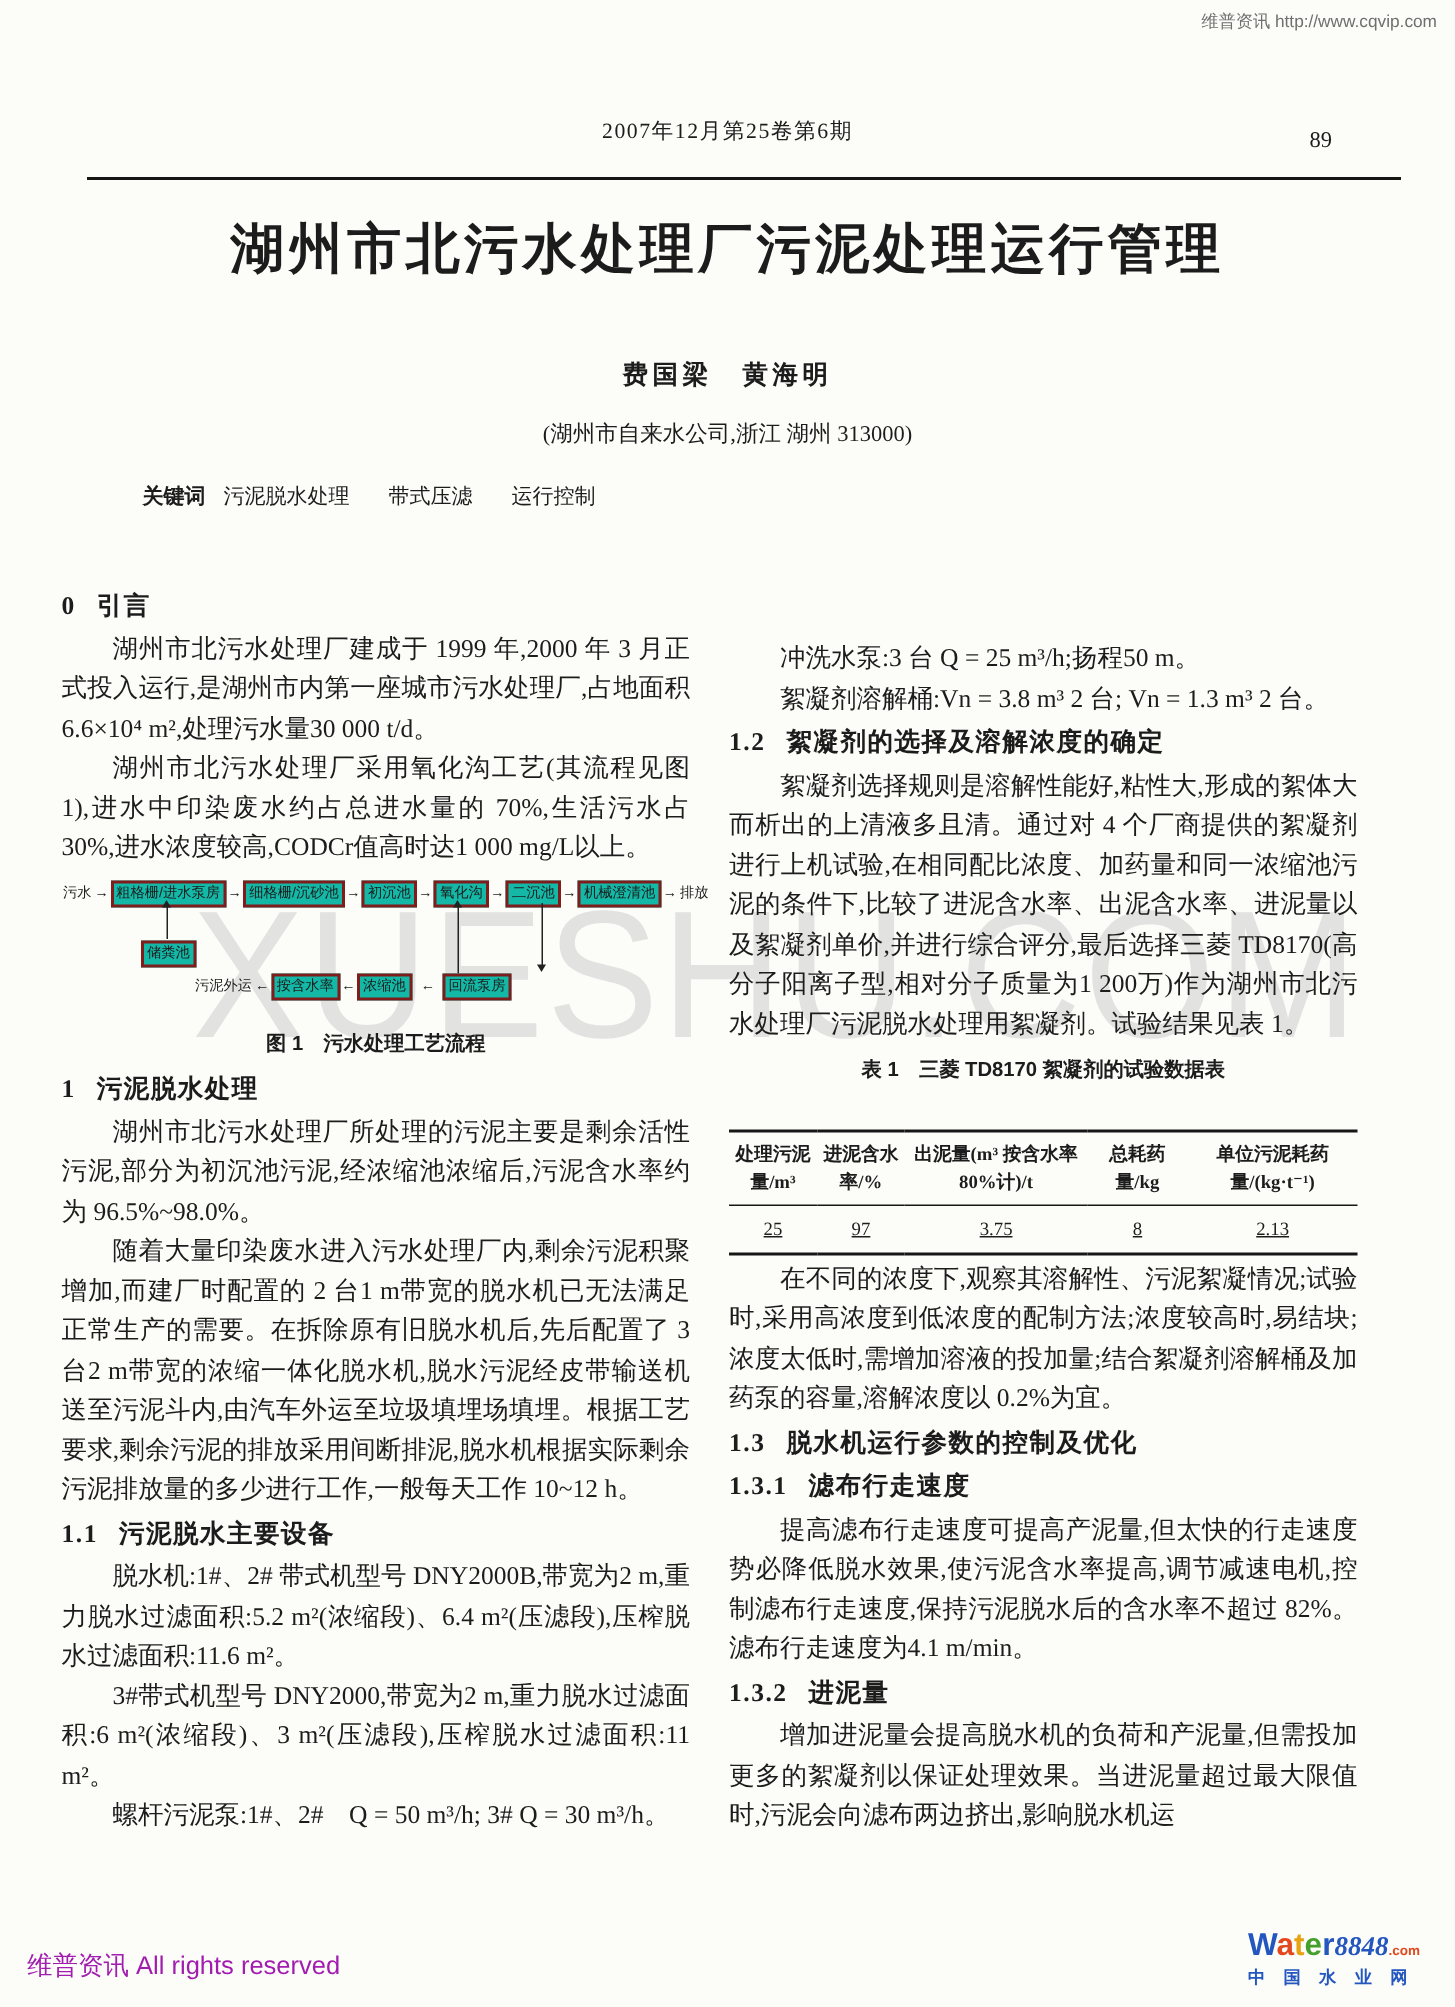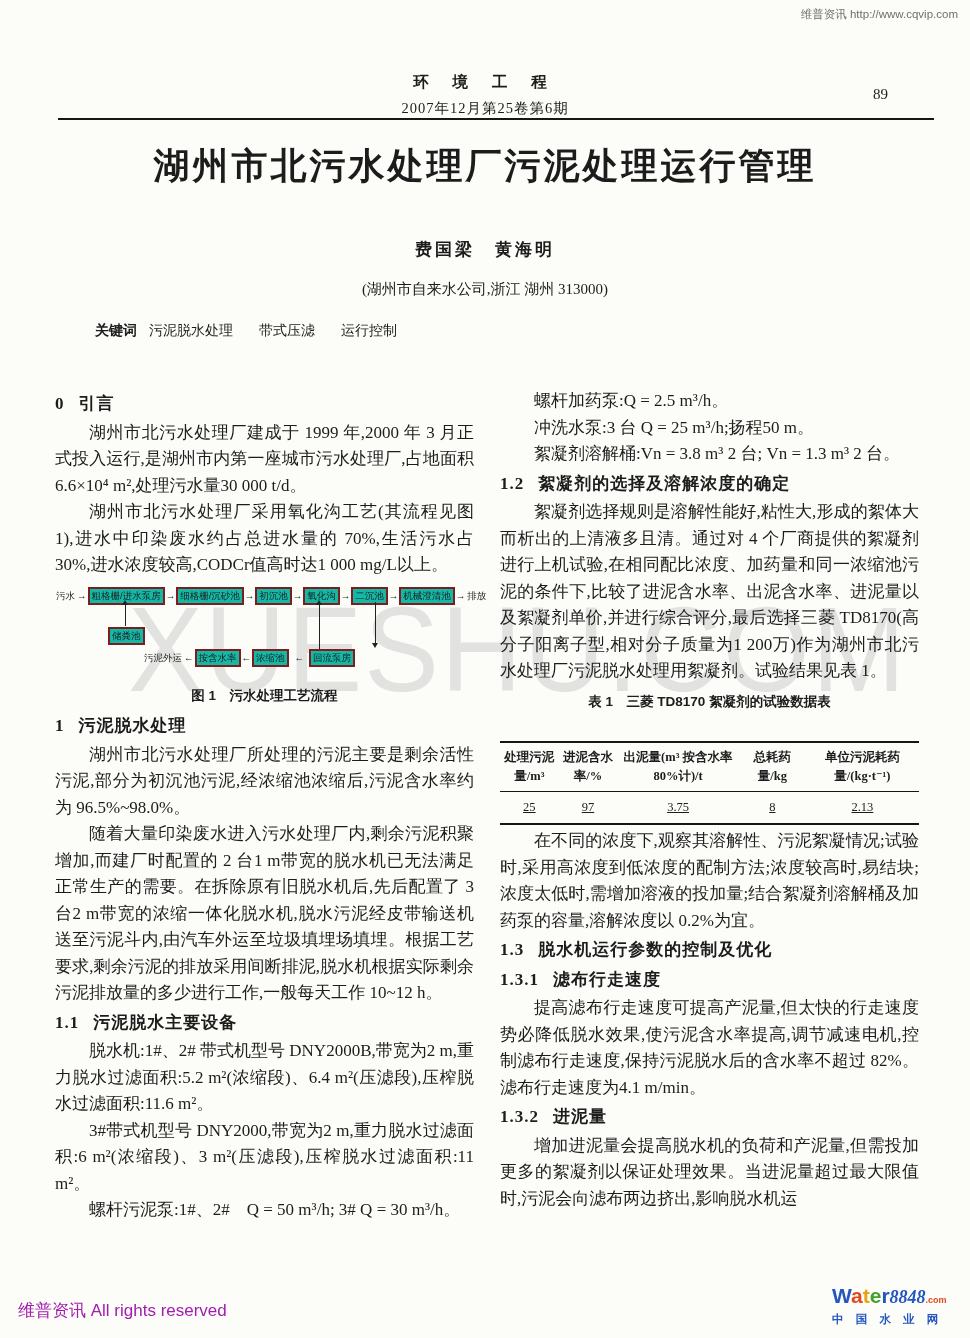--- a/index.html
+++ b/index.html
@@ -22,21 +22,21 @@
     font-size:36px;font-weight:900;letter-spacing:3px;}
   .authors{position:absolute;top:238px;left:0;width:100%;text-align:center;
     font-size:17px;font-weight:bold;letter-spacing:3px;}
   .affil{position:absolute;top:280px;left:0;width:100%;text-align:center;font-size:15px;}
   
   .abstract{position:absolute;top:316px;left:95px;right:82px;font-size:14px;line-height:27px;text-align:justify;}
   .abstract b{font-family:"Liberation Sans",sans-serif;font-weight:bold;margin-right:12px;}
   .kw-line{margin-top:1px;}
   .kw-line .kw{margin-right:26px;}
   
-  .columns{position:absolute;top:388px;left:55px;width:864px;display:flex;gap:26px;z-index:1;}
+  .columns{position:absolute;top:388px;left:41px;width:864px;display:flex;gap:26px;z-index:1;align-items:flex-end;}
   .col{width:419px;font-size:17px;line-height:26.5px;text-align:justify;}
   .col p{margin:0;text-indent:2em;}
   .sec-h{font-weight:bold;margin:3px 0 2px 0;font-size:17px;letter-spacing:1px;}
   .sec-h .no{margin-right:14px;}
   
   .figure{margin:6px 0 4px 0;}
   .diagram{position:relative;width:420px;height:92px;
     font-family:"Liberation Sans","DejaVu Sans",sans-serif;font-size:9.5px;line-height:12px;}
   .flow-row1{position:absolute;top:2px;left:0;display:flex;align-items:center;white-space:nowrap;}
   .flow-row2{position:absolute;top:64px;left:88px;display:flex;align-items:center;white-space:nowrap;}
@@ -81,21 +81,20 @@
   .logo-com{font-size:9px;font-weight:bold;}
   .logo-sub{font-size:11.5px;font-weight:bold;letter-spacing:4.5px;margin-top:1px;}
 </style>
 </head>
 <body>
 
 <div class="watermark" style="color: rgb(205, 205, 205);">XUESHU.COM</div>
 
 <div class="vip-note">维普资讯 http://www.cqvip.com</div>
 <div class="journal-block">
-  <div class="journal-name">环 境 工 程</div>
   <div class="journal-issue">2007年12月第25卷第6期</div>
 </div>
 <div class="page-num">89</div>
 <div class="head-rule"></div>
 
 <div class="art-title">湖州市北污水处理厂污泥处理运行管理</div>
 <div class="authors">费国梁　黄海明</div>
 <div class="affil">(湖州市自来水公司,浙江 湖州 313000)</div>
 
 <div class="abstract">
@@ -163,21 +162,20 @@
 
     <div class="sec-h">
       <span class="no">1.1</span><span>污泥脱水主要设备</span>
     </div>
     <p>脱水机:1#、2# 带式机型号 DNY2000B,带宽为2 m,重力脱水过滤面积:5.2 m²(浓缩段)、6.4 m²(压滤段),压榨脱水过滤面积:11.6 m²。</p>
     <p>3#带式机型号 DNY2000,带宽为2 m,重力脱水过滤面积:6 m²(浓缩段)、3 m²(压滤段),压榨脱水过滤面积:11 m²。</p>
     <p>螺杆污泥泵:1#、2#　Q = 50 m³/h; 3# Q = 30 m³/h。</p>
   </div>
 
   <div class="col">
-    <p>螺杆加药泵:Q = 2.5 m³/h。</p>
     <p>冲洗水泵:3 台 Q = 25 m³/h;扬程50 m。</p>
     <p>絮凝剂溶解桶:Vn = 3.8 m³ 2 台; Vn = 1.3 m³ 2 台。</p>
 
     <div class="sec-h">
       <span class="no">1.2</span><span>絮凝剂的选择及溶解浓度的确定</span>
     </div>
     <p>絮凝剂选择规则是溶解性能好,粘性大,形成的絮体大而析出的上清液多且清。通过对 4 个厂商提供的絮凝剂进行上机试验,在相同配比浓度、加药量和同一浓缩池污泥的条件下,比较了进泥含水率、出泥含水率、进泥量以及絮凝剂单价,并进行综合评分,最后选择三菱 TD8170(高分子阳离子型,相对分子质量为1 200万)作为湖州市北污水处理厂污泥脱水处理用絮凝剂。试验结果见表 1。</p>
 
     <div class="tbl-caption">表 1　三菱 TD8170 絮凝剂的试验数据表</div>
     <table class="dtable">

